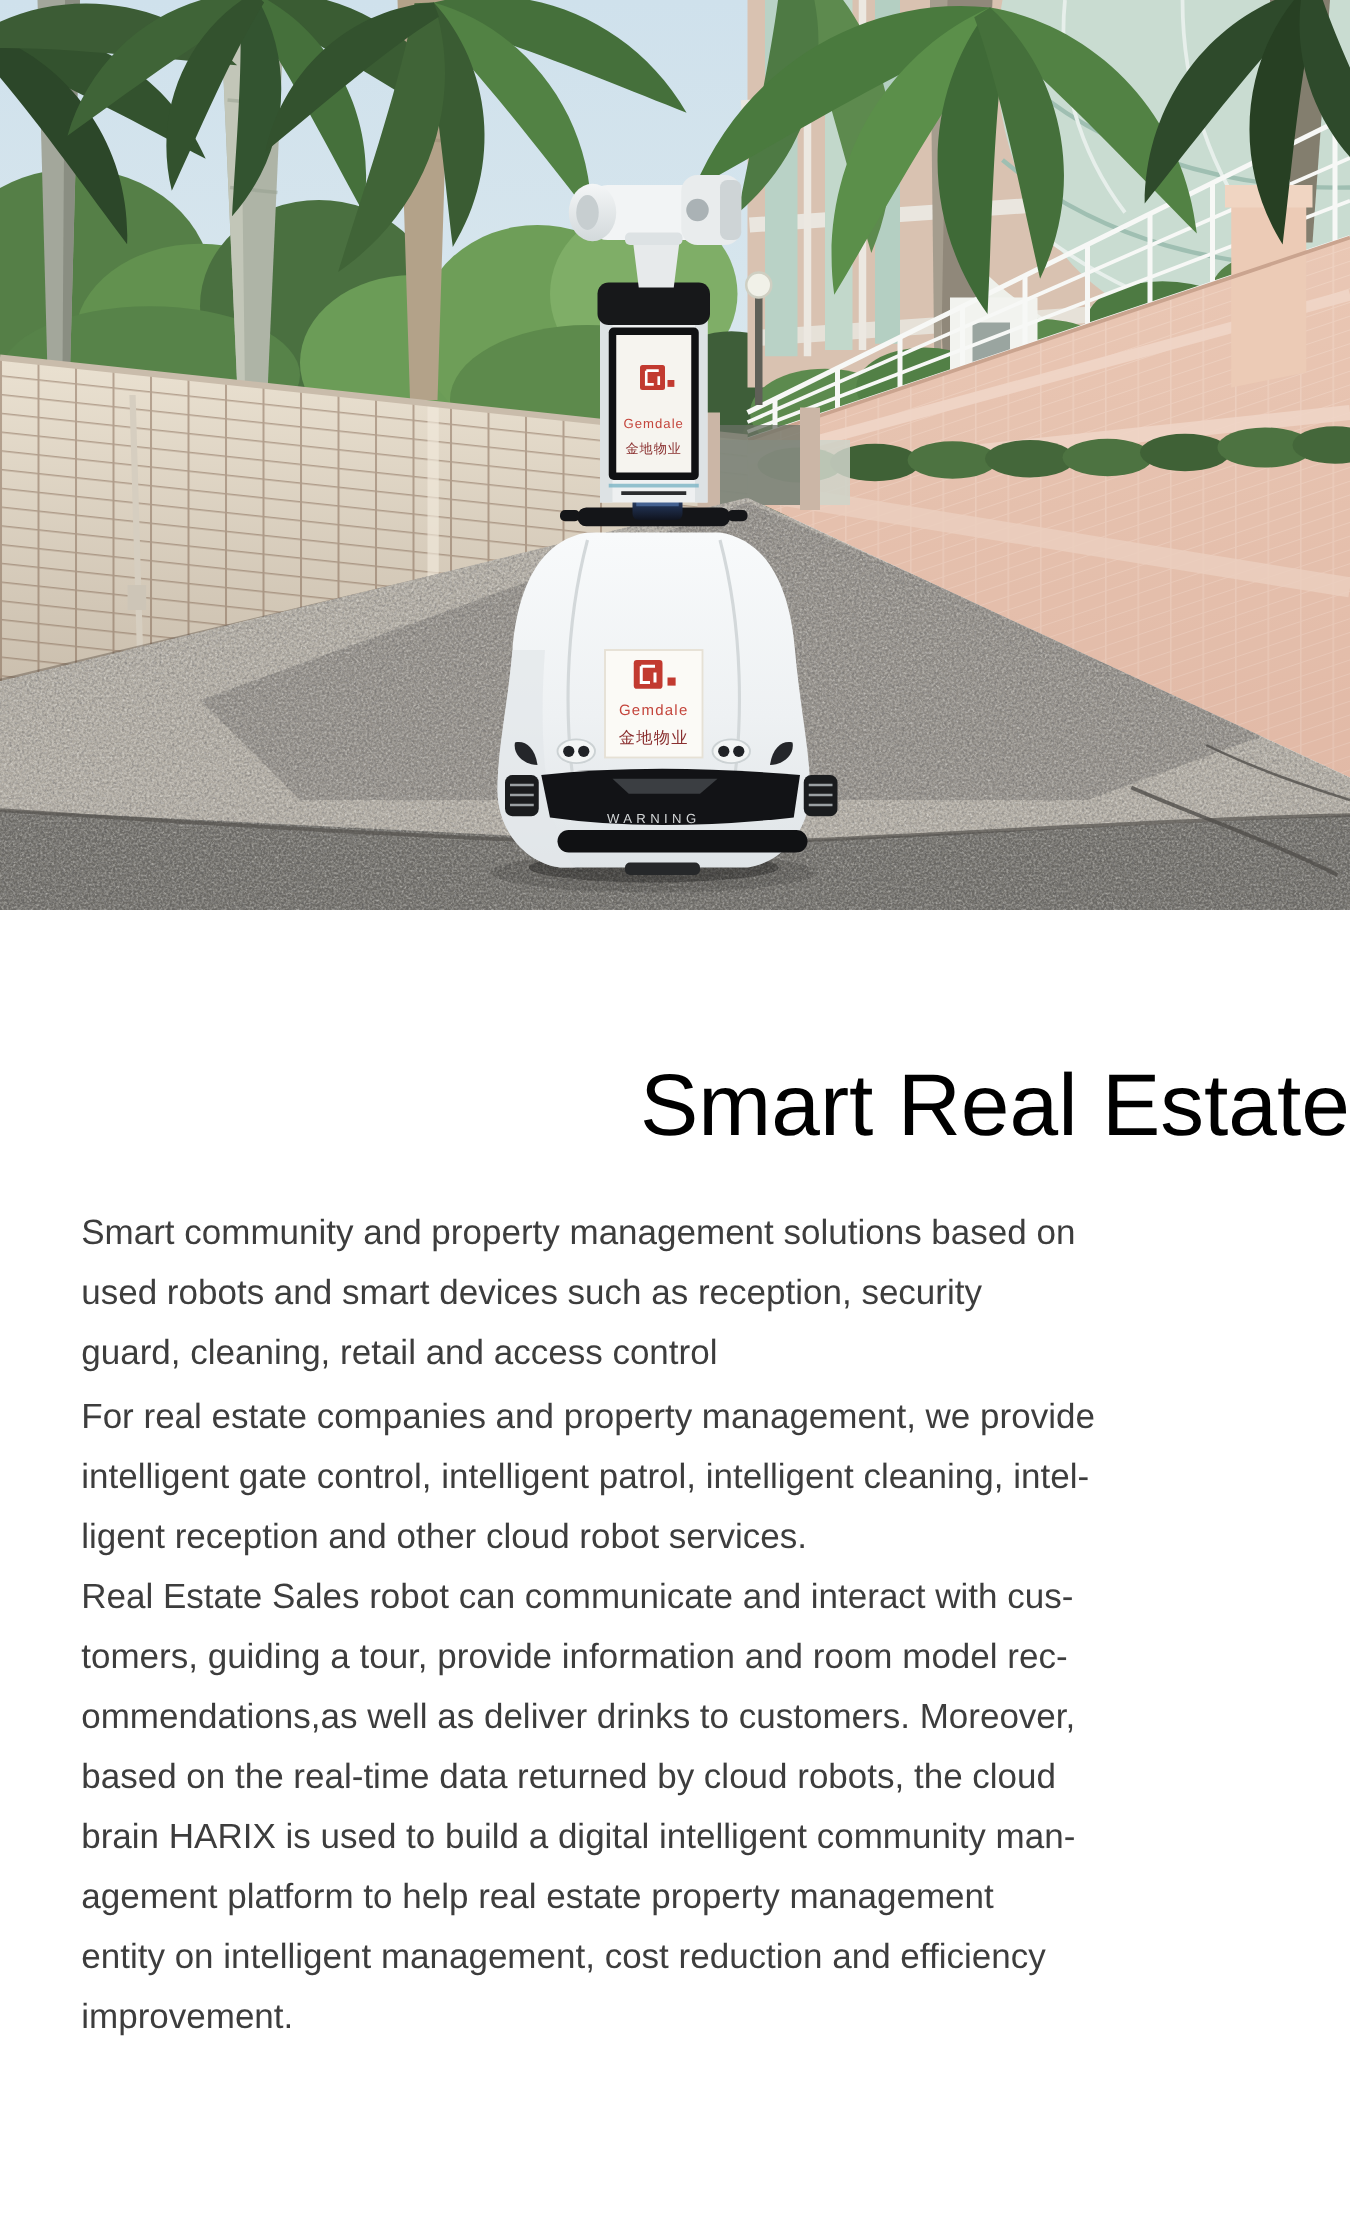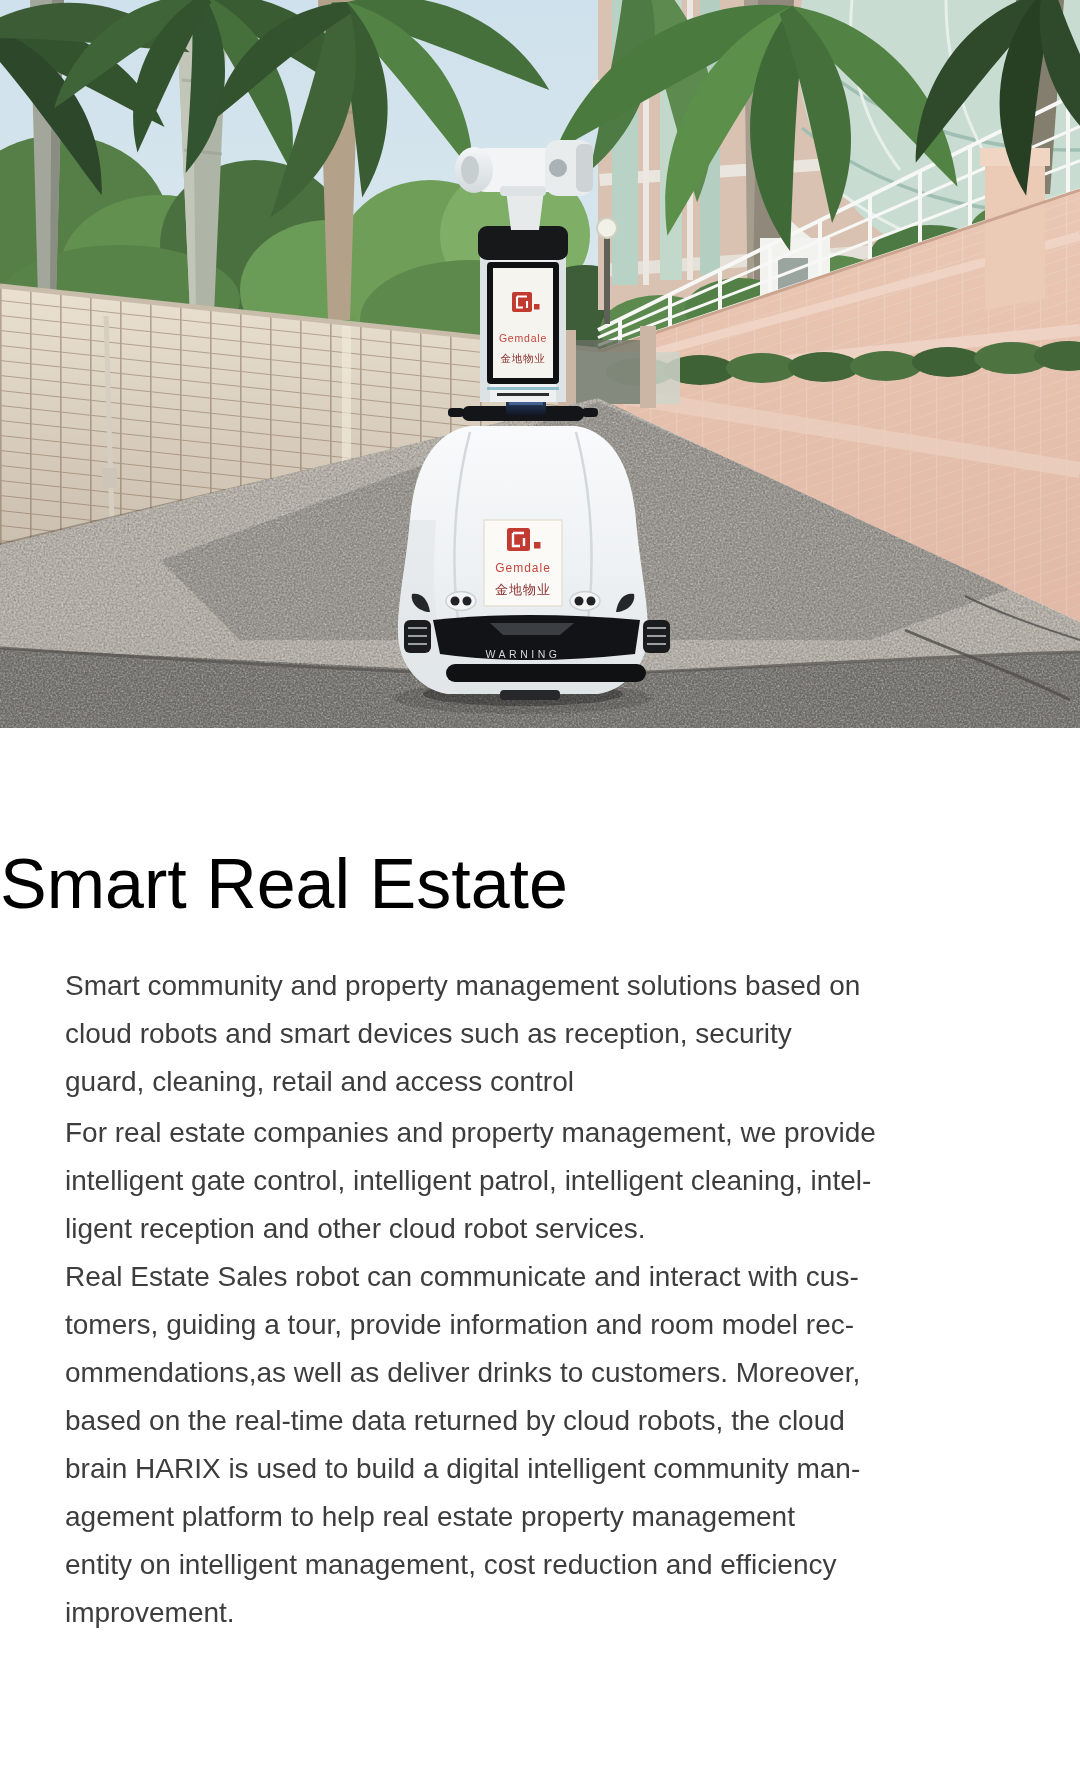--- a/index.html
+++ b/index.html
@@ -4,23 +4,23 @@
 <style>
   html,body{margin:0;padding:0;}
   body{
     width:1080px;height:1788px;overflow:hidden;
     background:#ffffff;
     font-family:"Liberation Sans", sans-serif;
   }
   .hero{width:1080px;height:728px;position:relative;overflow:hidden;background:#dfe9ee;}
   .hero svg{display:block;}
   h1.page-title{
-    margin:0;padding:120px 16px 0 0;
+    margin:0;padding:120px 0 0 0;
     font-size:70px;line-height:72px;font-weight:400;
-    color:#000000;text-align:left;letter-spacing:0;
+    color:#000000;text-align:right;letter-spacing:0;
   }
   .content{margin:42px 65px 0 65px;}
   .content p{
     margin:0;color:#3d3d3d;
     font-size:28px;line-height:48px;
     white-space:pre-line;
   }
   .content p + p{margin-top:3px;}
   .svg-label{font-family:"Liberation Sans", sans-serif;}
 </style>
@@ -331,21 +331,21 @@
       <rect x="500" y="186" width="46" height="10" rx="4" fill="#dde2e4"></rect>
     </g>
   </g>
 </svg>
 </div>
 
 <h1 class="page-title">Smart Real Estate</h1>
 
 <div class="content">
   <p>Smart community and property management solutions based on
-cloud robots and smart devices such as reception, security
+used robots and smart devices such as reception, security
 guard, cleaning, retail and access control</p>
   <p>For real estate companies and property management, we provide
 intelligent gate control, intelligent patrol, intelligent cleaning, intel-
 ligent reception and other cloud robot services.
 Real Estate Sales robot can communicate and interact with cus-
 tomers, guiding a tour, provide information and room model rec-
 ommendations,as well as deliver drinks to customers. Moreover,
 based on the real-time data returned by cloud robots, the cloud
 brain HARIX is used to build a digital intelligent community man-
 agement platform to help real estate property management

